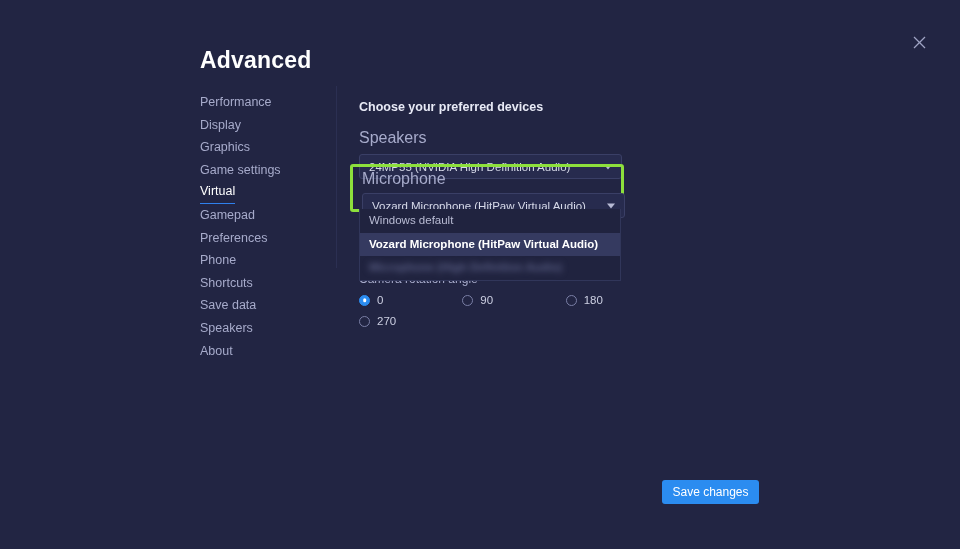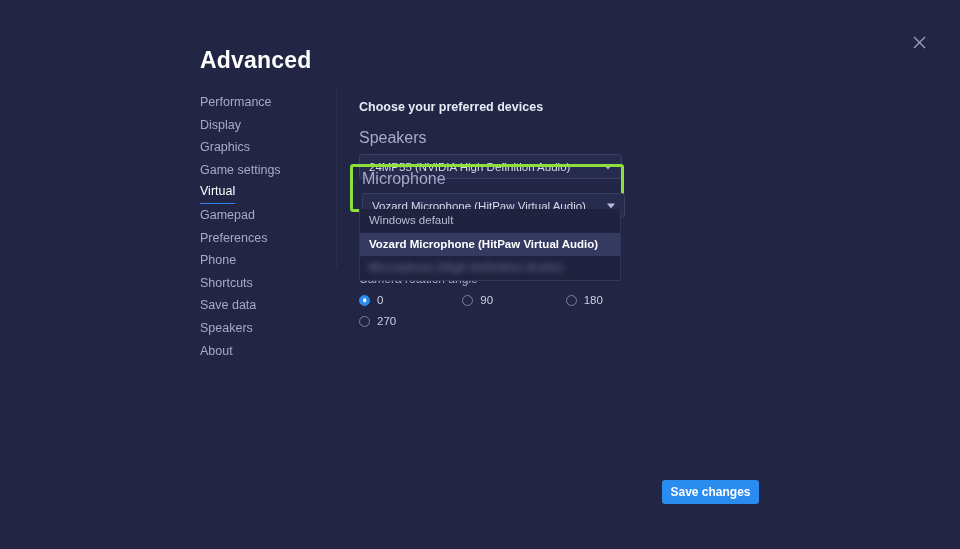--- a/index.html
+++ b/index.html
@@ -227,21 +227,21 @@
     position: absolute;
     left: 662px;
     top: 480px;
     width: 97px;
     height: 24px;
     background: #2b8cf0;
     color: #ffffff;
     border: none;
     border-radius: 3px;
     font-size: 12px;
-    font-weight: bold;
+    font-weight: normal;
     font-family: "Liberation Sans", sans-serif;
     cursor: pointer;
   }
 </style>
 </head>
 <body>
 
 <div id="close-button">
   <span>
     <svg width="13" height="13" viewBox="0 0 13 13">

